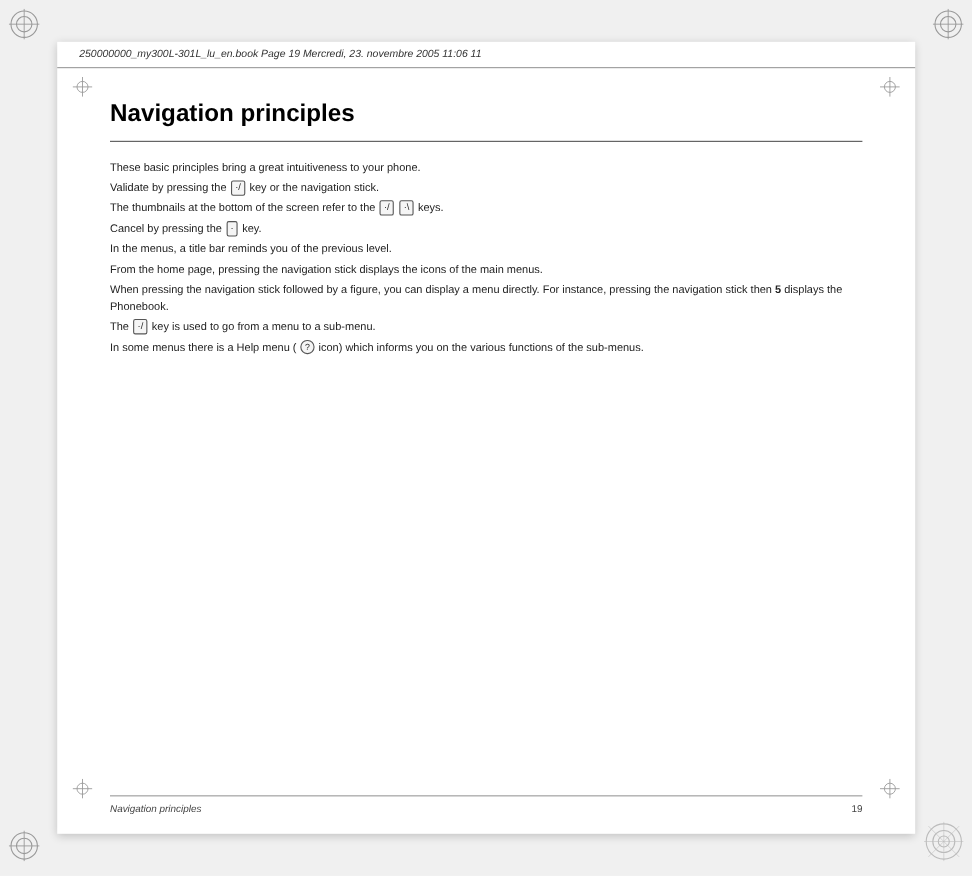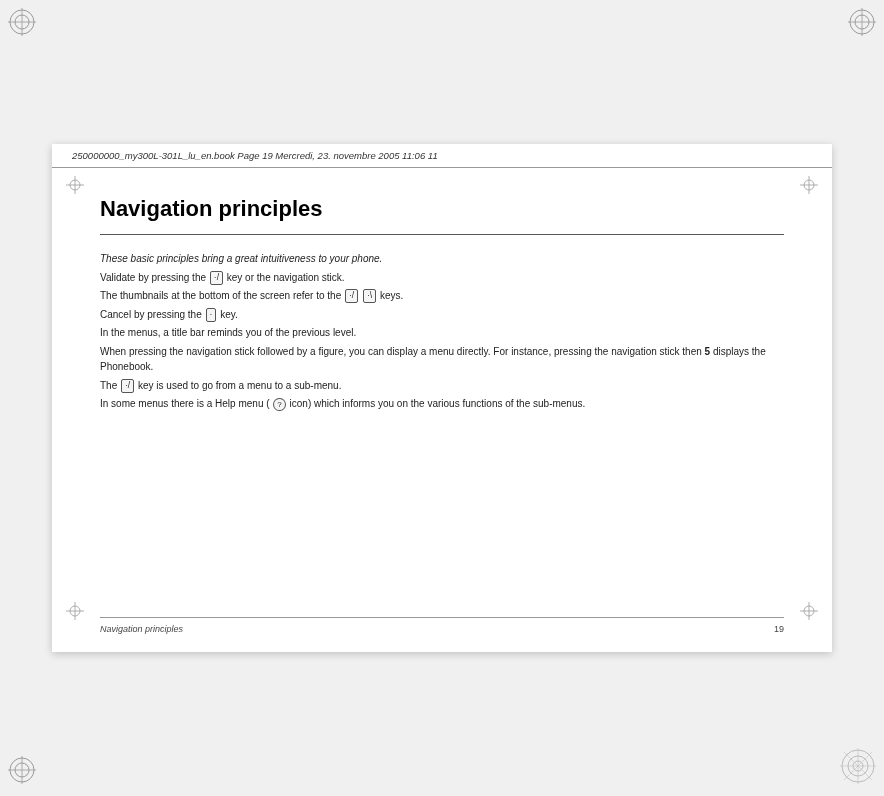--- a/index.html
+++ b/index.html
@@ -22,21 +22,21 @@
       height: 796px;
       background: #f0f0f0;
       position: relative;
       display: flex;
       justify-content: center;
       align-items: center;
     }
 
     .book-page {
       width: 780px;
-      height: 508px;
+      height: 720px;
       background: #ffffff;
       position: relative;
       padding: 0;
       box-shadow: 0 2px 8px rgba(0,0,0,0.2);
     }
 
     
     .header-bar {
       border-bottom: 1px solid #999;
       padding: 6px 20px 6px 20px;
@@ -72,21 +72,20 @@
       line-height: 1.55;
       color: #222;
       font-family: Arial, sans-serif;
     }
 
     .body-text p {
       margin-bottom: 3px;
     }
 
     .body-text .italic {
-      font-style: italic;
     }
 
     .body-text .bold {
       font-weight: normal;
     }
 
     
     .key-icon {
       display: inline-block;
       border: 1px solid #555;
@@ -279,20 +278,23 @@
           <span class="bold">Cancel</span>
           <span> by pressing the </span>
           <span class="key-icon">·</span>
           <span> key.</span>
         </p>
 
         <p>
           <span>In the menus, a title bar reminds you of the previous level.</span>
         </p>
 
+        <p>
+          <span>From the home page, pressing the navigation stick displays the icons of the main menus.</span>
+        </p>
 
         <p>
           <span>When pressing the navigation stick followed by a figure, you can display a menu directly. For instance, pressing the navigation stick then <strong>5</strong> displays the Phonebook.</span>
         </p>
 
         <p>
           <span>The </span>
           <span class="key-icon">·/</span>
           <span> key  is used to go from a menu to a sub-menu.</span>
         </p>

